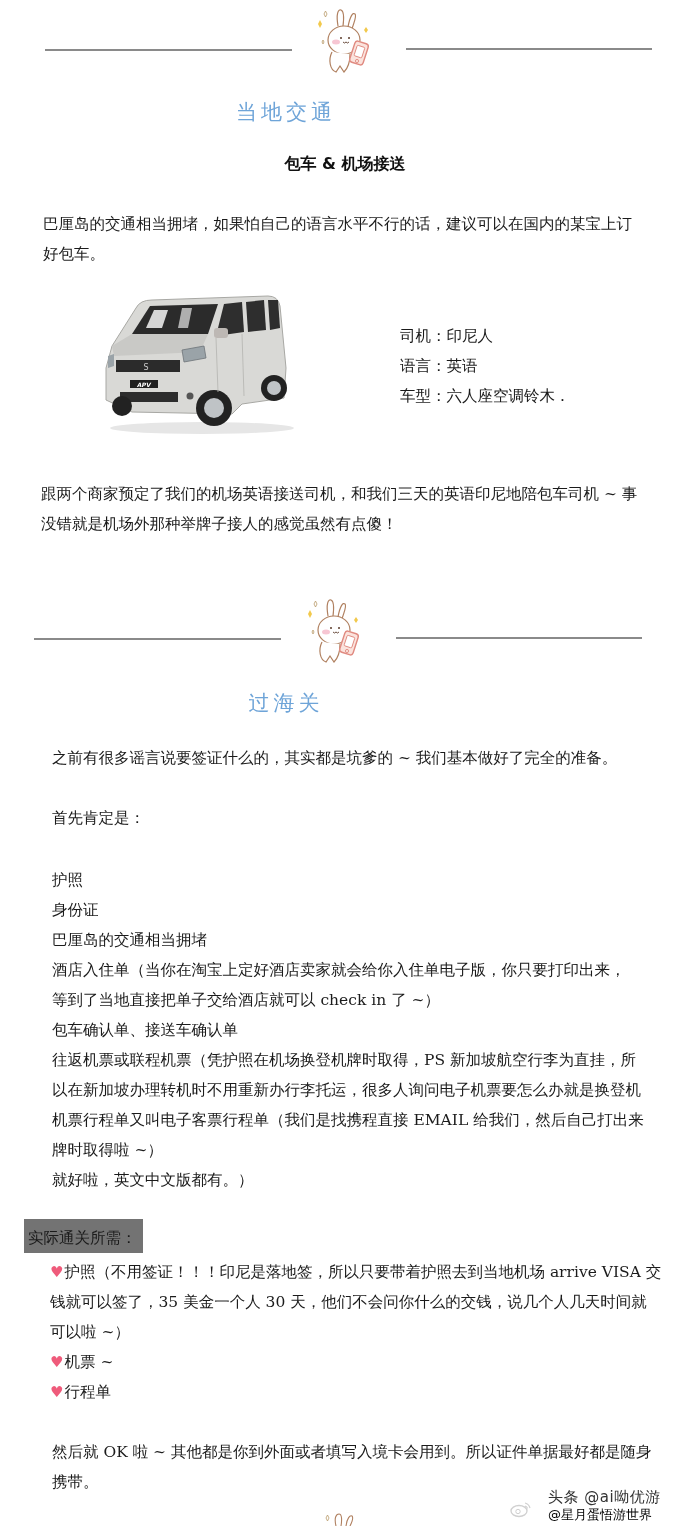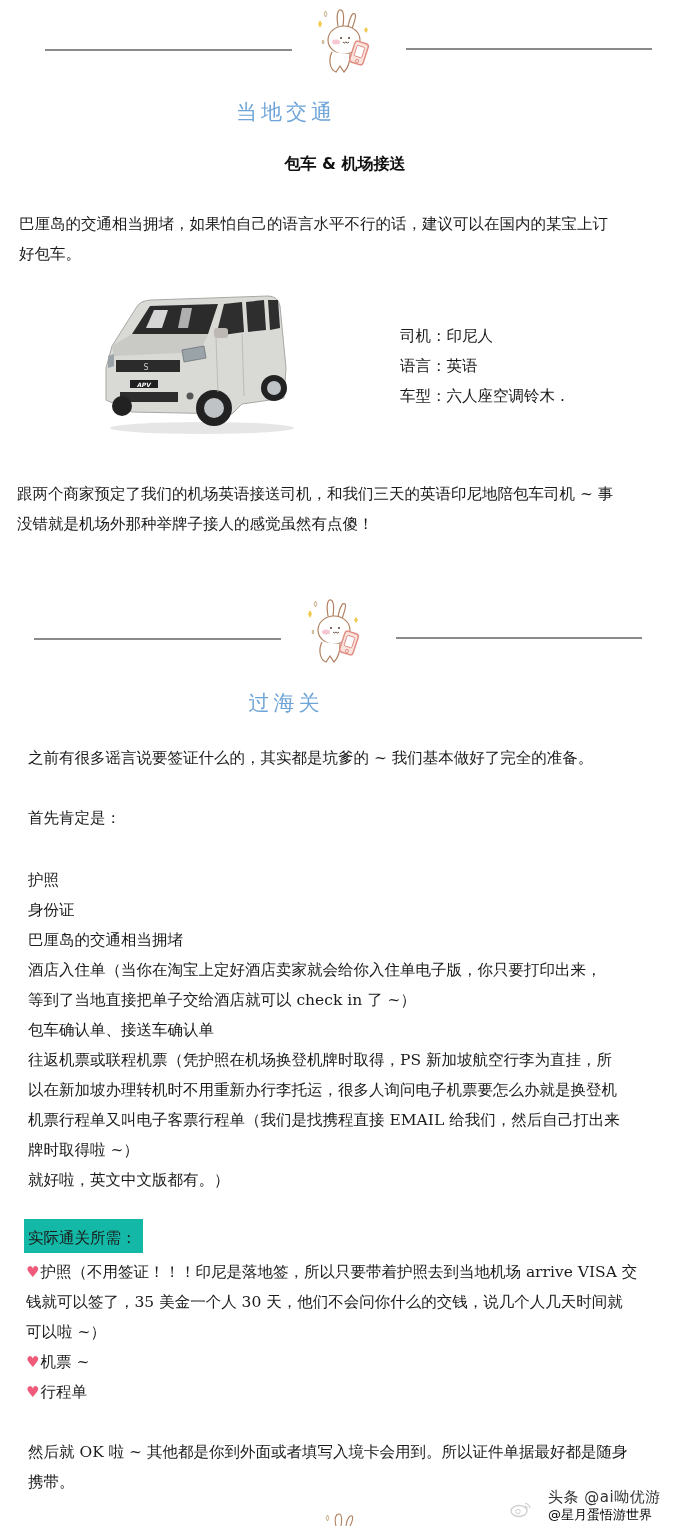--- a/index.html
+++ b/index.html
@@ -21,29 +21,29 @@
       font-size: 21px; letter-spacing: 4px; color: #6ea4d8; font-weight: normal;
     }
     .subhead {
       position: absolute; left: 0; width: 690px; text-align: center;
       font-family: "DejaVu Sans", "Liberation Sans", sans-serif;
       font-size: 16px; font-weight: bold; color: #111;
     }
     .para {
       position: absolute; font-size: 15.5px; line-height: 30px; color: #1b1b1b;
     }
-    .line { display: block; white-space: nowrap; }
+    .line { display: block; white-space: nowrap; margin-left: 24px; }
 
     .van { position: absolute; left: 92px; top: 288px; width: 210px; height: 150px; }
 
     .spec { position: absolute; left: 400px; font-size: 15.5px; line-height: 30px; }
 
     .highlight {
       position: absolute; left: 24px; top: 1219px; height: 34px; padding: 0 6px 0 4px;
-      background: #14b8a6; font-size: 15.5px; line-height: 38px; color: #1b1b1b;
+      background: #737373; font-size: 15.5px; line-height: 38px; color: #1b1b1b;
     }
     .heart { color: #ef5b7b; font-family: "DejaVu Sans", sans-serif; font-size: 15px; margin-right: 1px; }
 
     .watermark {
       position: absolute; left: 548px; top: 1488px;
       font-family: "DejaVu Sans", "Liberation Sans", sans-serif;
       font-size: 15px; color: #333; letter-spacing: 0.5px;
     }
     .watermark-sub {
       position: absolute; left: 548px; top: 1506px;

